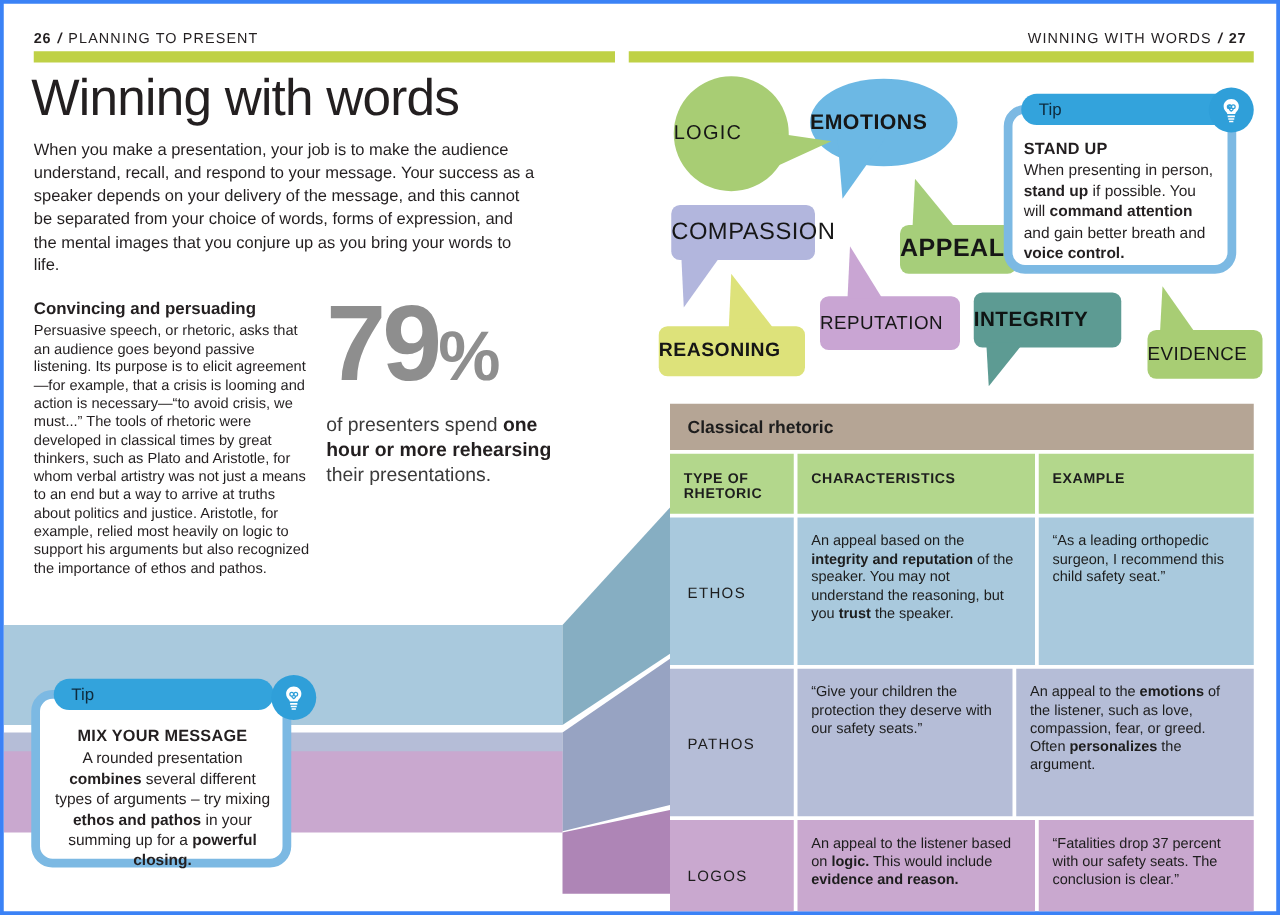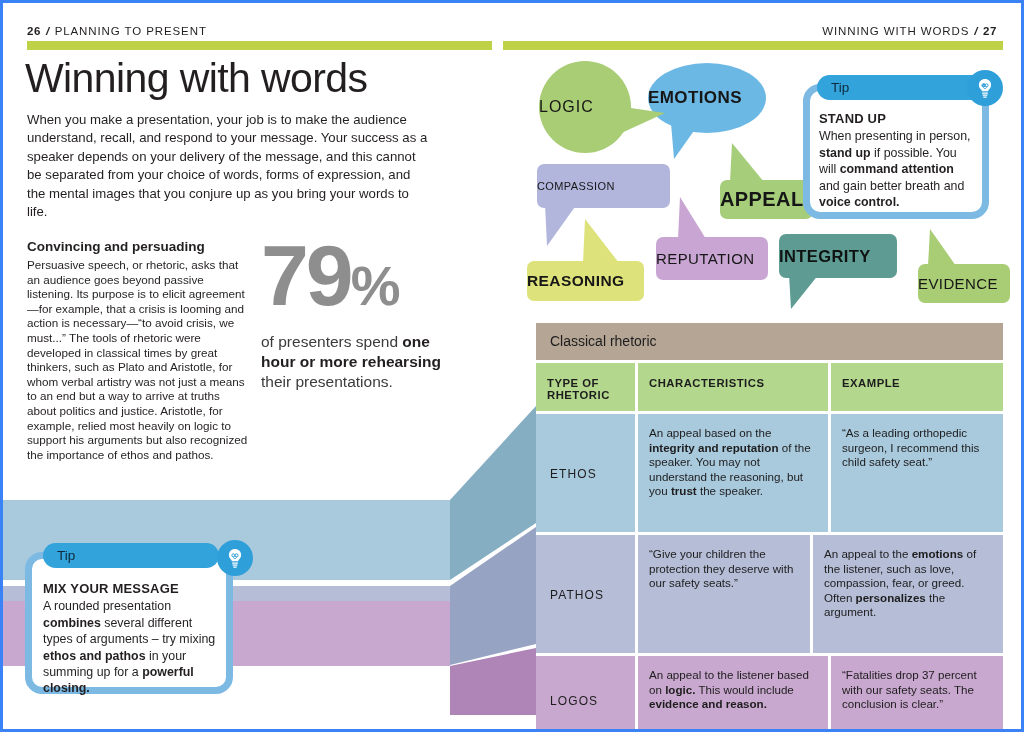--- a/index.html
+++ b/index.html
@@ -99,34 +99,34 @@
   #tip-standup{left:800px;top:72px;width:196px;}
   #tip-standup .frame{width:186px;height:135px;}
   #tip-standup .pill{left:14px;width:140px;}
   #tip-standup .bulb{left:164px;top:-5px;}
   #tip-standup .inner{left:16px;top:36px;width:158px;}
 
   #tip-mix{left:22px;top:540px;width:220px;}
   #tip-mix .frame{width:208px;height:142px;}
   #tip-mix .pill{left:18px;width:148px;}
   #tip-mix .bulb{left:192px;top:-3px;}
-  #tip-mix .inner{left:18px;top:38px;width:174px;}
+  #tip-mix .inner{left:18px;top:38px;width:174px;text-align:center;}
 
   
   .bub{position:absolute;display:flex;align-items:center;justify-content:flex-start;
        font-weight:700;color:#161616;box-sizing:border-box;text-align:center;}
   .bub.light{font-weight:400;}
   .bub .lbl{position:relative;z-index:2;}
   .tail{position:absolute;width:0;height:0;z-index:1;}
 
   
   #tbl{position:absolute;left:533px;top:320px;width:467px;}
   .tbl-title{
     background:#b5a595;height:37px;line-height:37px;
-    font-size:14px;font-weight:400;color:#1d1d1d;padding-left:14px;
+    font-size:14px;font-weight:700;color:#1d1d1d;padding-left:14px;
     box-sizing:border-box;
   }
   .tbl-head{display:flex;gap:3px;margin-top:3px;}
   .tbl-head .c{
     background:#b3d78c;box-sizing:border-box;
     font-size:11.3px;font-weight:700;letter-spacing:.5px;color:#1d1d1d;
     padding:14px 0 0 11px;height:48px;
   }
   .tbl-row{display:flex;gap:3px;margin-top:3px;}
   .tbl-row .c{
@@ -193,21 +193,21 @@
   <div class="bub light" style="left:536px;top:58px;width:92px;height:92px;background:#a8cd74;border-radius:50%;font-size:16px;letter-spacing:1px;">
     <span class="tail" style="left:78px;top:45px;border-left:48px solid #a8cd74;border-top:7px solid transparent;border-bottom:22px solid transparent;"></span>
     <span class="lbl">LOGIC</span>
   </div>
 
   <div class="bub" style="left:645px;top:60px;width:118px;height:70px;background:#6cb8e4;border-radius:50%/50%;font-size:17px;letter-spacing:.4px;">
     <span class="tail" style="left:22px;top:48px;border-top:48px solid #6cb8e4;border-right:34px solid transparent;border-left:4px solid transparent;"></span>
     <span class="lbl">EMOTIONS</span>
   </div>
 
-  <div class="bub light" style="left:534px;top:161px;width:133px;height:44px;background:#b2b6dd;border-radius:7px;font-size:11px;letter-spacing:.4px;">
+  <div class="bub light" style="left:534px;top:161px;width:115px;height:44px;background:#b2b6dd;border-radius:7px;font-size:19px;letter-spacing:.4px;">
     <span class="tail" style="left:8px;top:40px;border-top:42px solid #b2b6dd;border-right:30px solid transparent;border-left:2px solid transparent;"></span>
     <span class="lbl">COMPASSION</span>
   </div>
 
   <div class="bub" style="left:717px;top:177px;width:93px;height:39px;background:#a6ce7a;border-radius:7px;font-size:20px;letter-spacing:.4px;">
     <span class="tail" style="left:10px;top:-37px;border-bottom:39px solid #a6ce7a;border-right:32px solid transparent;border-left:2px solid transparent;"></span>
     <span class="lbl">APPEAL</span>
   </div>
 
   <div class="bub" style="left:524px;top:258px;width:117px;height:40px;background:#dde27a;border-radius:7px;font-size:15.5px;letter-spacing:.4px;">

